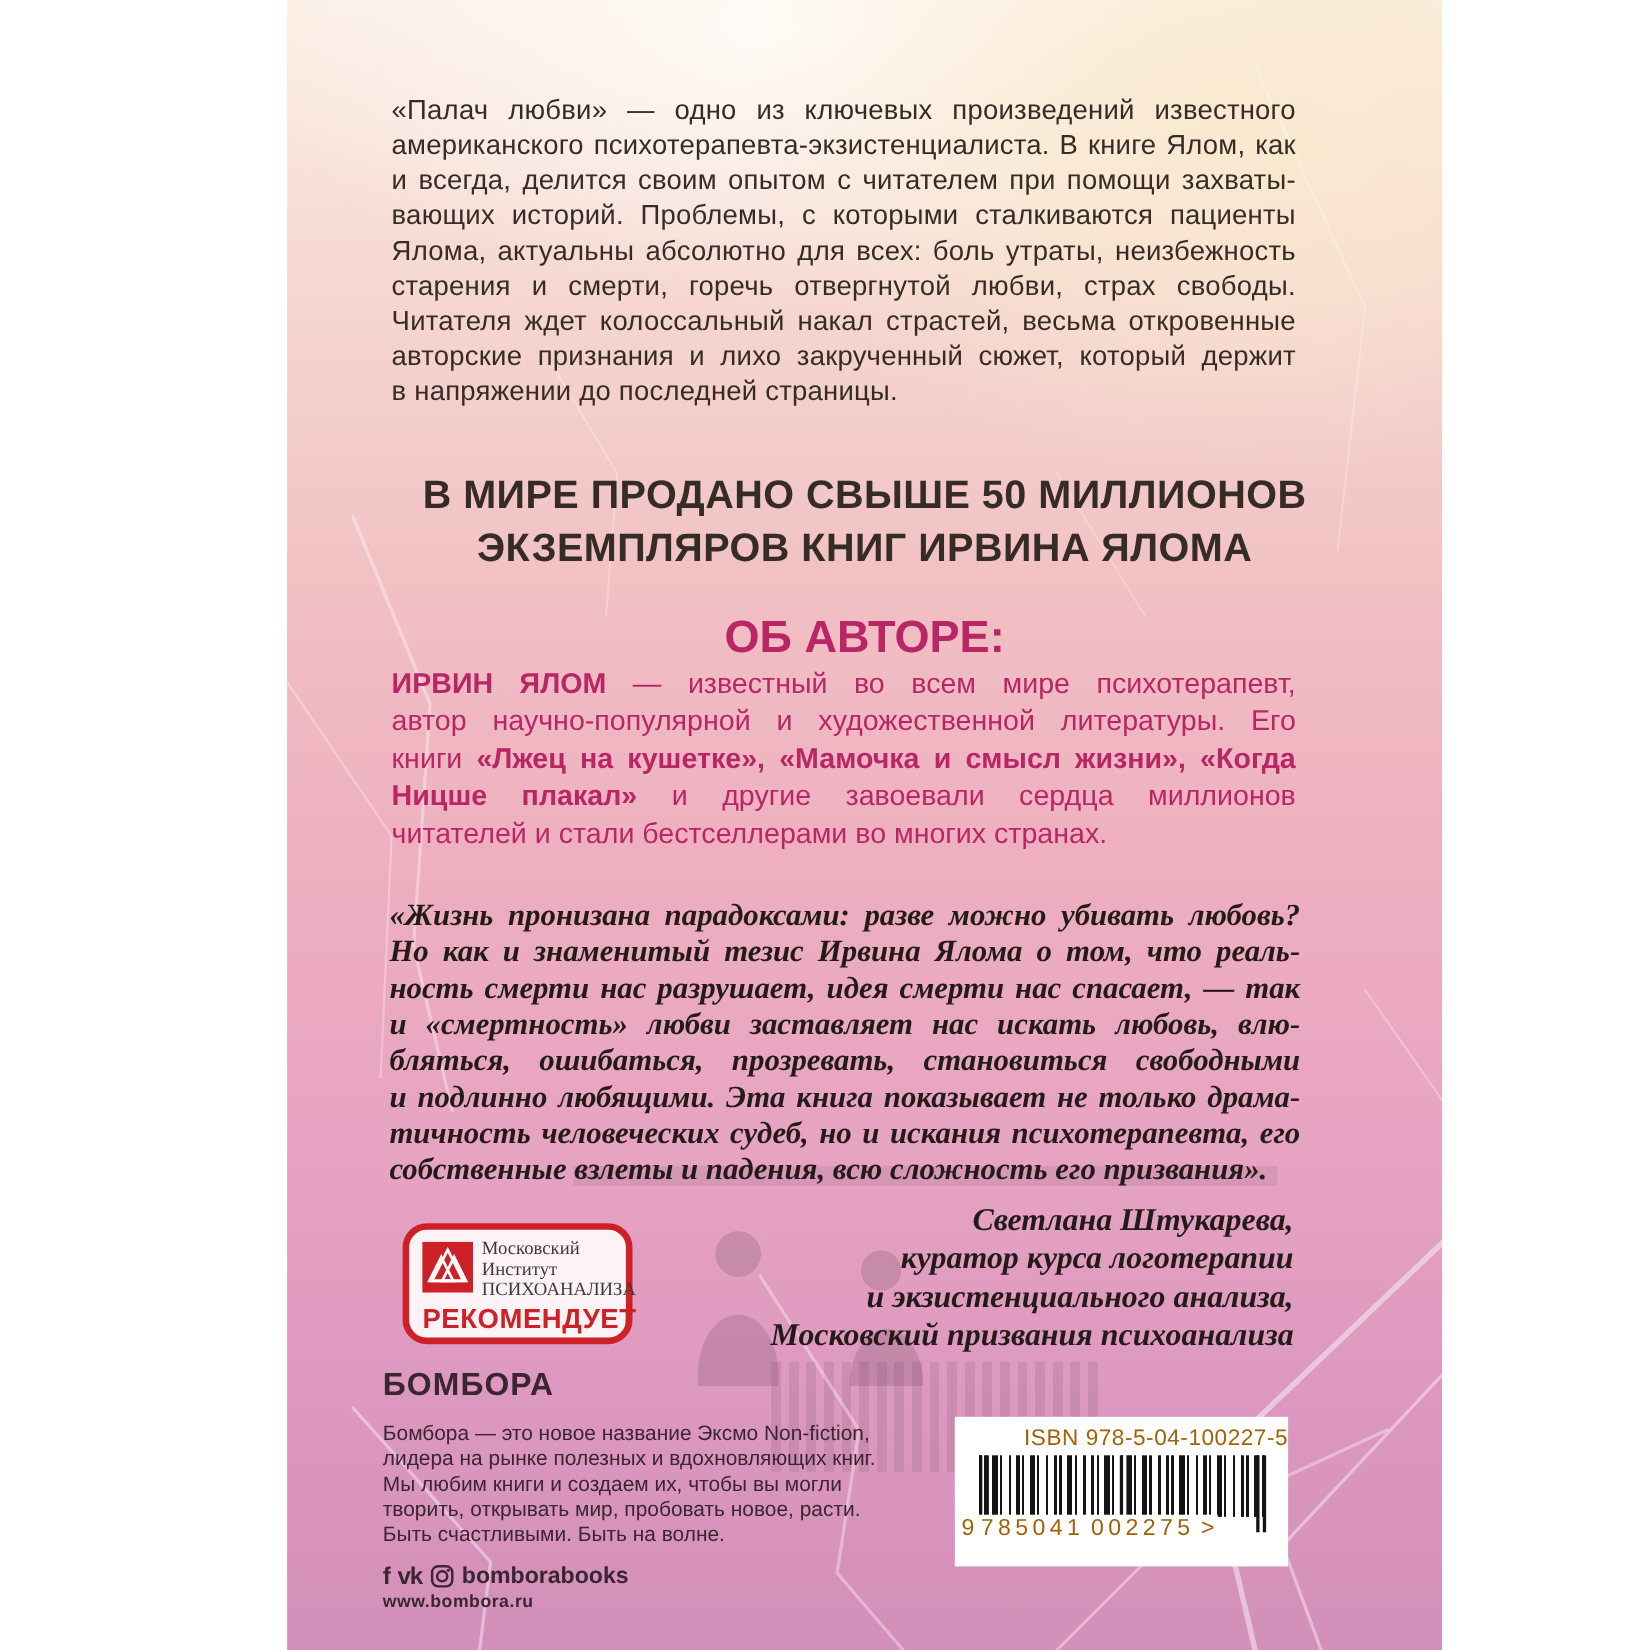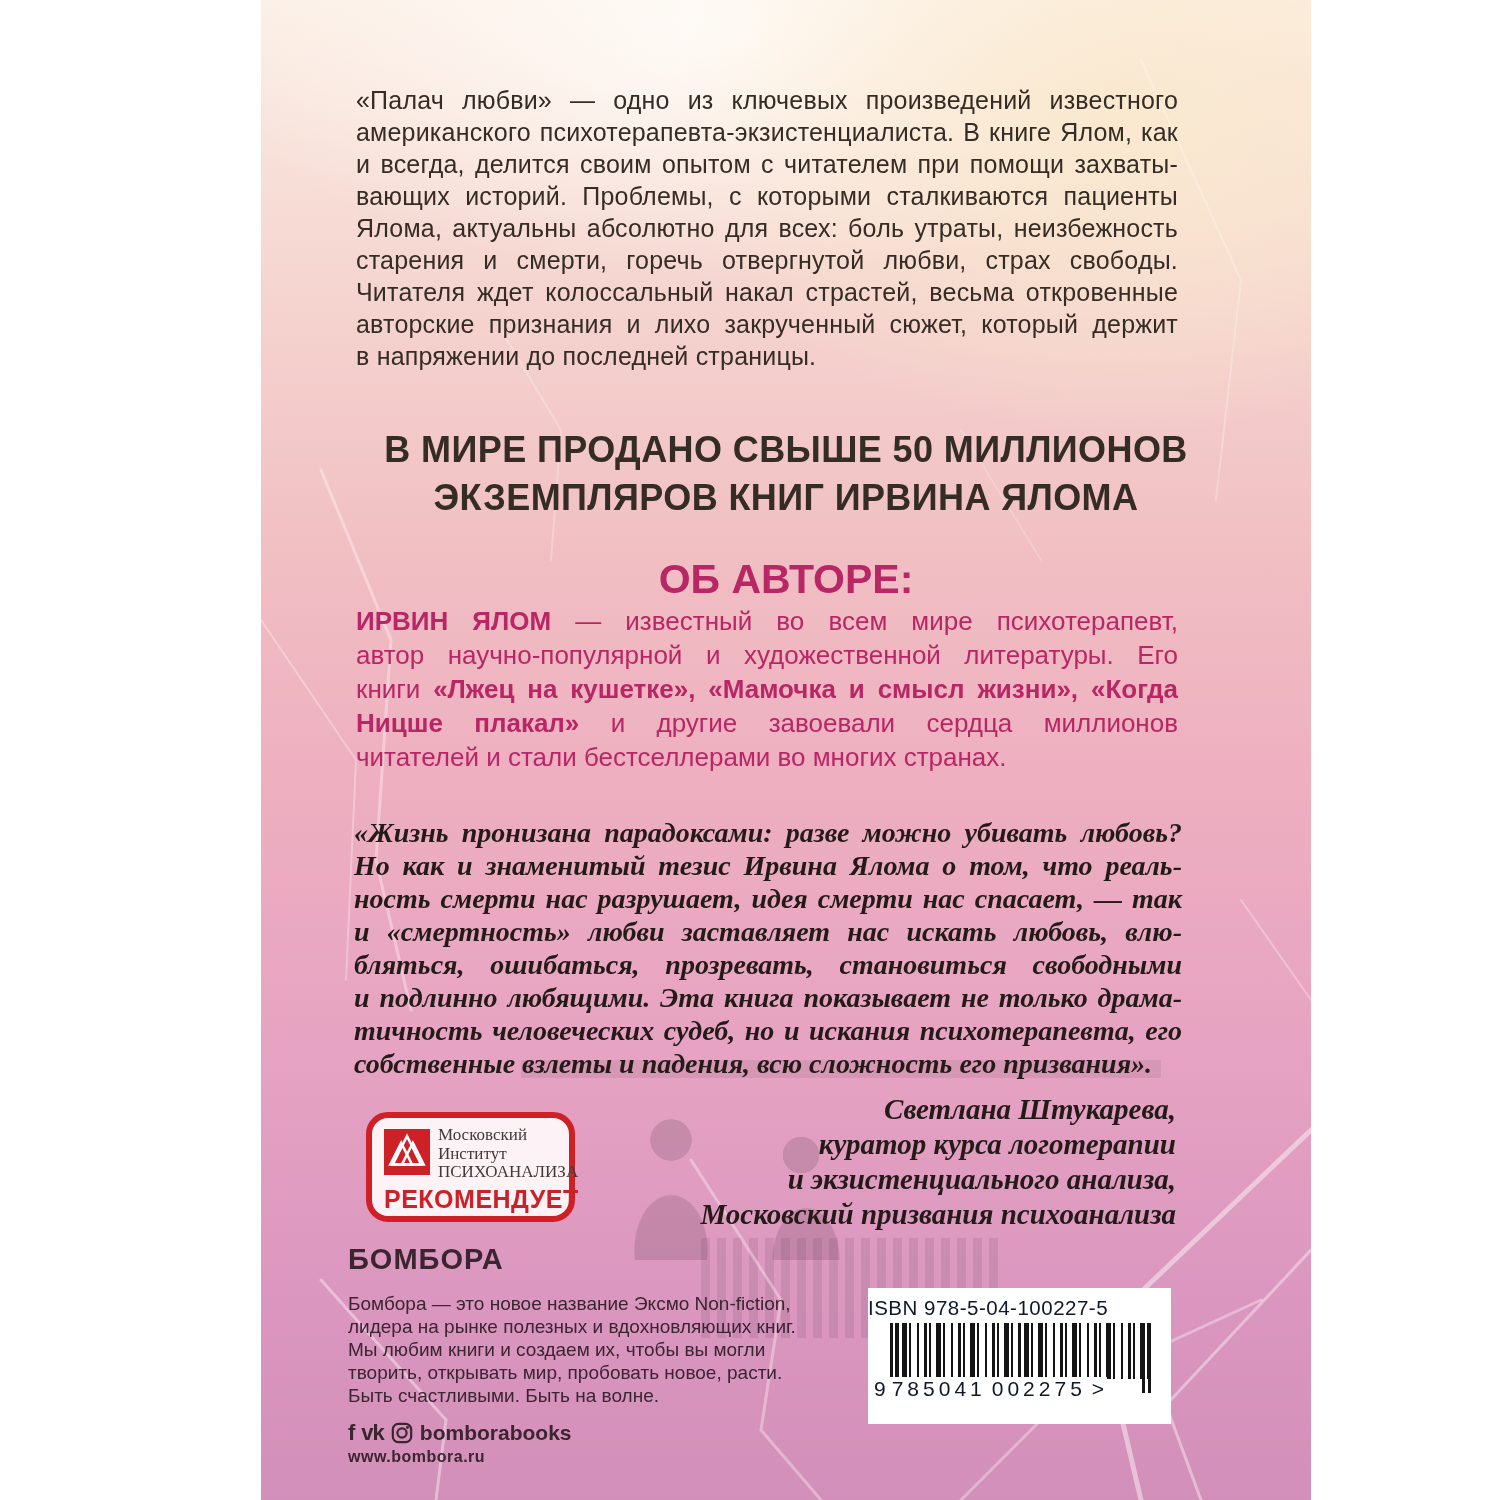--- a/index.html
+++ b/index.html
@@ -52,21 +52,21 @@
 
   .bombora{position:absolute;left:87px;top:1243px;width:500px;color:#3a2530;}
   .brand{font-size:29px;font-weight:800;letter-spacing:1px;}
   .pub-about{margin-top:16px;font-size:19px;line-height:23px;font-weight:500;}
   .social{margin-top:13px;display:flex;align-items:center;gap:7px;
     font-size:21px;font-weight:700;}
   .soc-glyph{font-weight:800;font-size:22px;letter-spacing:-1px;}
   .website{margin-top:2px;font-size:16px;font-weight:700;letter-spacing:.5px;}
 
   .barcode{position:absolute;left:607px;top:1288px;width:303px;height:136px;background:#ffffff;
-    box-sizing:border-box;text-align:left;color:#0f172a;}
+    box-sizing:border-box;text-align:right;color:#a16207;}
   .isbn{margin-top:8px;font-size:20.5px;letter-spacing:.5px;}
   .bars-wrap{position:relative;margin:3px 16px 0 22px;height:62px;}
   .bars{position:absolute;left:0;right:0;top:0;height:56px;
     background:repeating-linear-gradient(90deg,
       #141414 0 3px,#ffffff 3px 5px,#141414 5px 7px,#ffffff 7px 12px,
       #141414 12px 17px,#ffffff 17px 19px,#141414 19px 21px,#ffffff 21px 27px,
       #141414 27px 29px,#ffffff 29px 34px);}
   .guard{position:absolute;top:0;width:3px;height:70px;background:#141414;}
   .digits{display:flex;align-items:center;justify-content:flex-start;
     margin:-8px 10px 0 6px;font-size:21px;font-weight:500;

